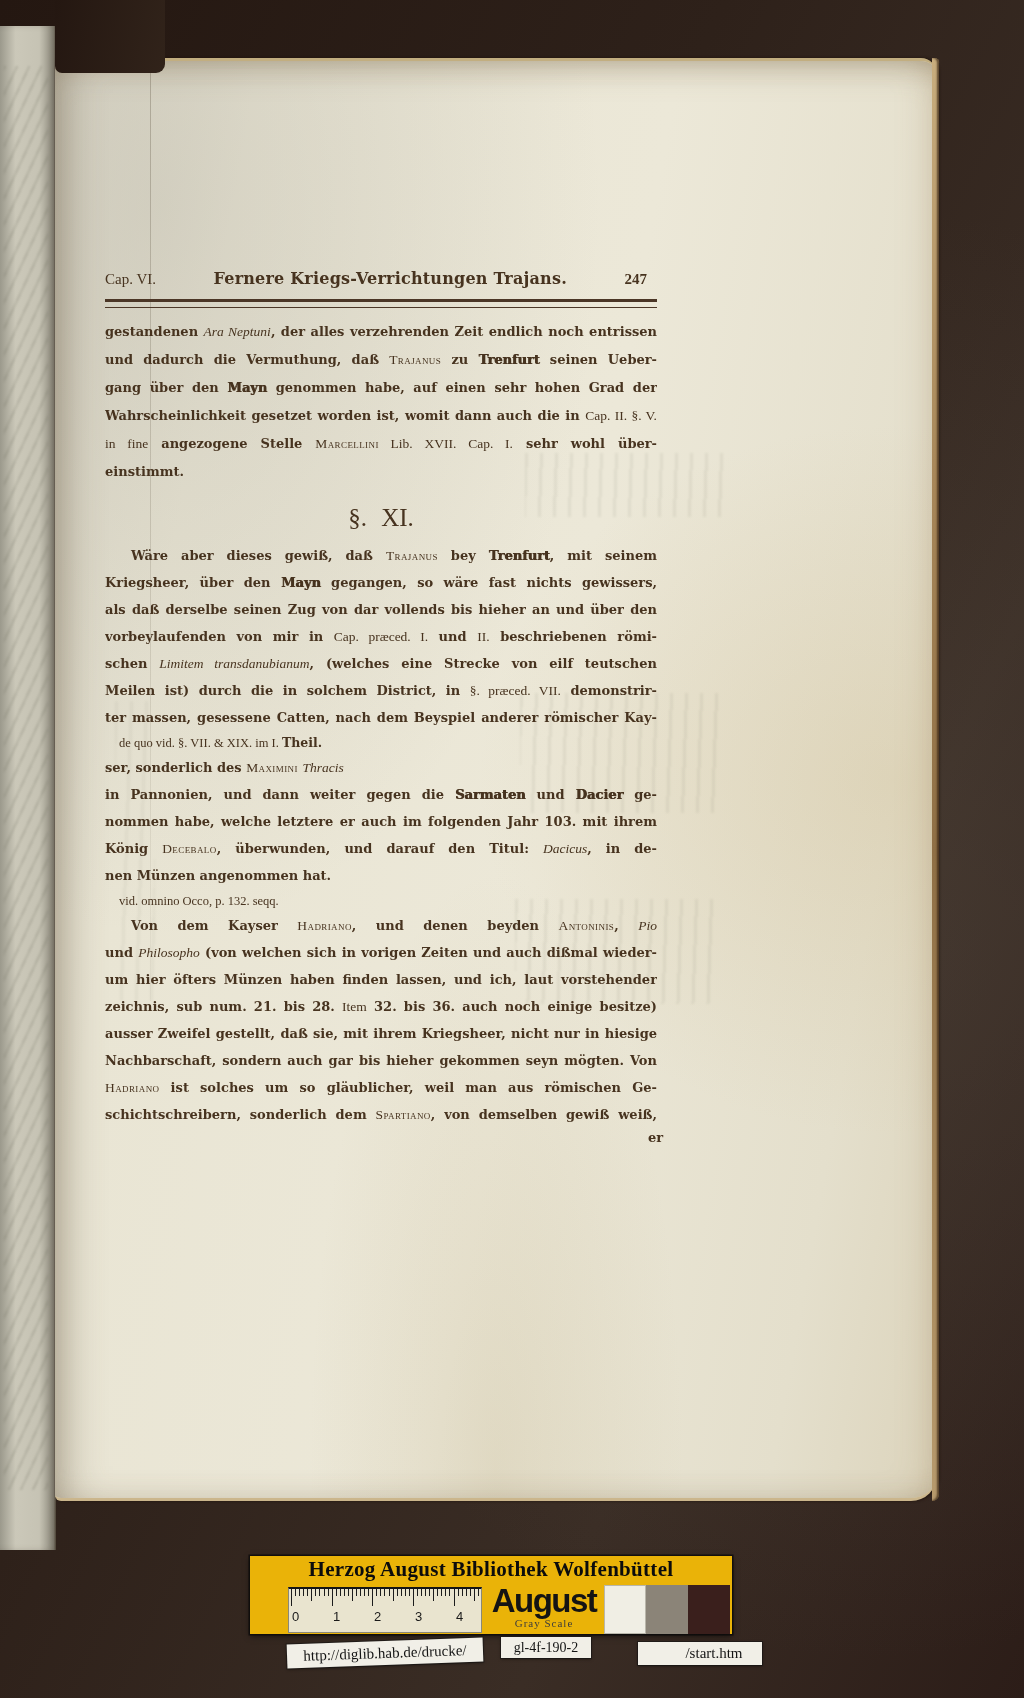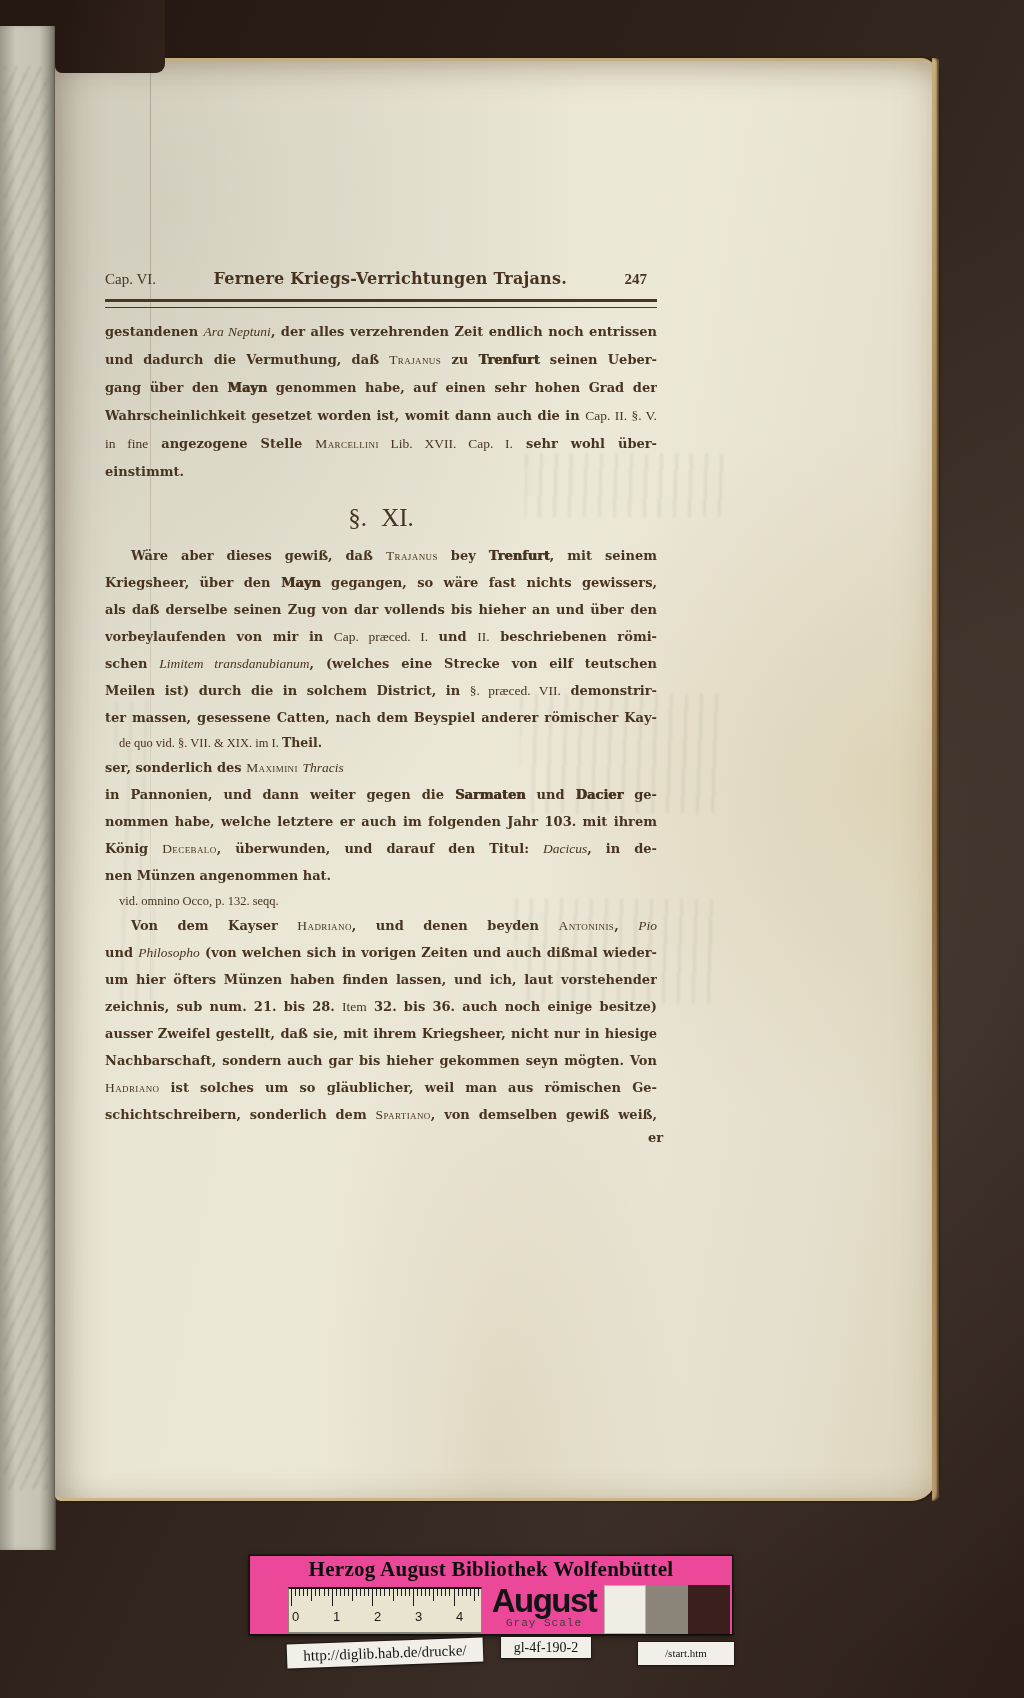--- a/index.html
+++ b/index.html
@@ -79,49 +79,49 @@
   .line.note span{font-size:12.5px !important;}
   .s-f{font-family:"DejaVu Serif",serif;font-weight:bold;font-size:13px;}
   .s-b{font-family:"DejaVu Serif",serif;font-weight:bold;font-size:13px;text-shadow:0.7px 0 0 currentColor;}
   .s-a{font-family:"Liberation Serif",serif;font-size:13.5px;}
   .s-sc{font-family:"Liberation Serif",serif;font-variant:small-caps;font-size:13.5px;letter-spacing:0.4px;}
   .s-i{font-family:Liberation Serif, serif;font-style:italic;font-size:13.5px;}
   .catchword{height:22px;line-height:22px;text-align:right;margin-right:-6px;}
   
   .footer-card{
     position:absolute;left:250px;top:1556px;width:482px;height:78px;
-    background:#ec4899;box-shadow:0 0 0 1.5px rgba(10,10,10,0.75), 0 2px 6px rgba(0,0,0,0.6);
+    background:#eab308;box-shadow:0 0 0 1.5px rgba(10,10,10,0.75), 0 2px 6px rgba(0,0,0,0.6);
   }
   .card-title{
     height:27px;line-height:27px;text-align:center;color:#0c0c0c;
     font-family:"Liberation Serif",serif;font-weight:bold;font-size:21px;letter-spacing:0.3px;
   }
   .ruler{
     position:absolute;left:38px;top:31px;width:194px;height:46px;
     background:#e9e4cf;border:1px solid #8a8878;border-top:2px solid #151515;box-sizing:border-box;
   }
   .ruler-ticks{position:absolute;left:2px;right:2px;top:0;height:18px;display:flex;justify-content:space-between;align-items:flex-start;}
   .tick{width:1px;background:#1c1c1c;}
   .tick.l{height:17px;}.tick.m{height:12px;}.tick.s{height:7px;}
   .ruler-numbers{position:absolute;left:0;top:20px;height:20px;width:100%;}
   .ruler-num{position:absolute;font-family:"Liberation Sans",sans-serif;font-size:13px;color:#1a1a1a;}
   .kodak-block{position:absolute;left:238px;top:30px;width:112px;text-align:center;}
   .kodak{font-family:"Liberation Sans",sans-serif;font-weight:bold;font-size:33px;line-height:30px;color:#141414;letter-spacing:-1.5px;}
-  .grayscale-label{font-family:Liberation Mono, monospace;font-size:11px;color:#3c3c3c;letter-spacing:1px;margin-top:1px;}
+  .grayscale-label{font-family:Liberation Serif, serif;font-size:11px;color:#3c3c3c;letter-spacing:1px;margin-top:1px;}
   .patches{position:absolute;left:354px;top:29px;height:49px;display:flex;}
   .patch{width:42px;height:49px;}
   .patch-white{box-shadow:inset 0 0 0 1px #b9b6aa;}
   
   .label{
     position:absolute;background:#f1efe7;color:#141414;text-align:center;
     font-family:"Liberation Serif",serif;box-shadow:0 0 0 1px rgba(20,20,20,0.55), 0 1px 3px rgba(0,0,0,0.5);
   }
   .url-label{left:287px;top:1641px;width:196px;height:24px;line-height:24px;font-size:15px;transform:rotate(-2deg);}
   .shelfmark-label{left:501px;top:1637px;width:90px;height:21px;line-height:21px;font-size:14px;}
-  .start-label{left:638px;top:1642px;width:96px;height:23px;line-height:23px;font-size:11px;}
+  .start-label{left:638px;top:1642px;width:96px;height:23px;line-height:23px;font-size:15px;padding-left:28px;}
 </style>
 </head>
 <body>
 
 <div class="side-strip">
   <div class="marks"></div>
 </div>
 
 <div class="page">
   <div class="deckle-right"></div>

